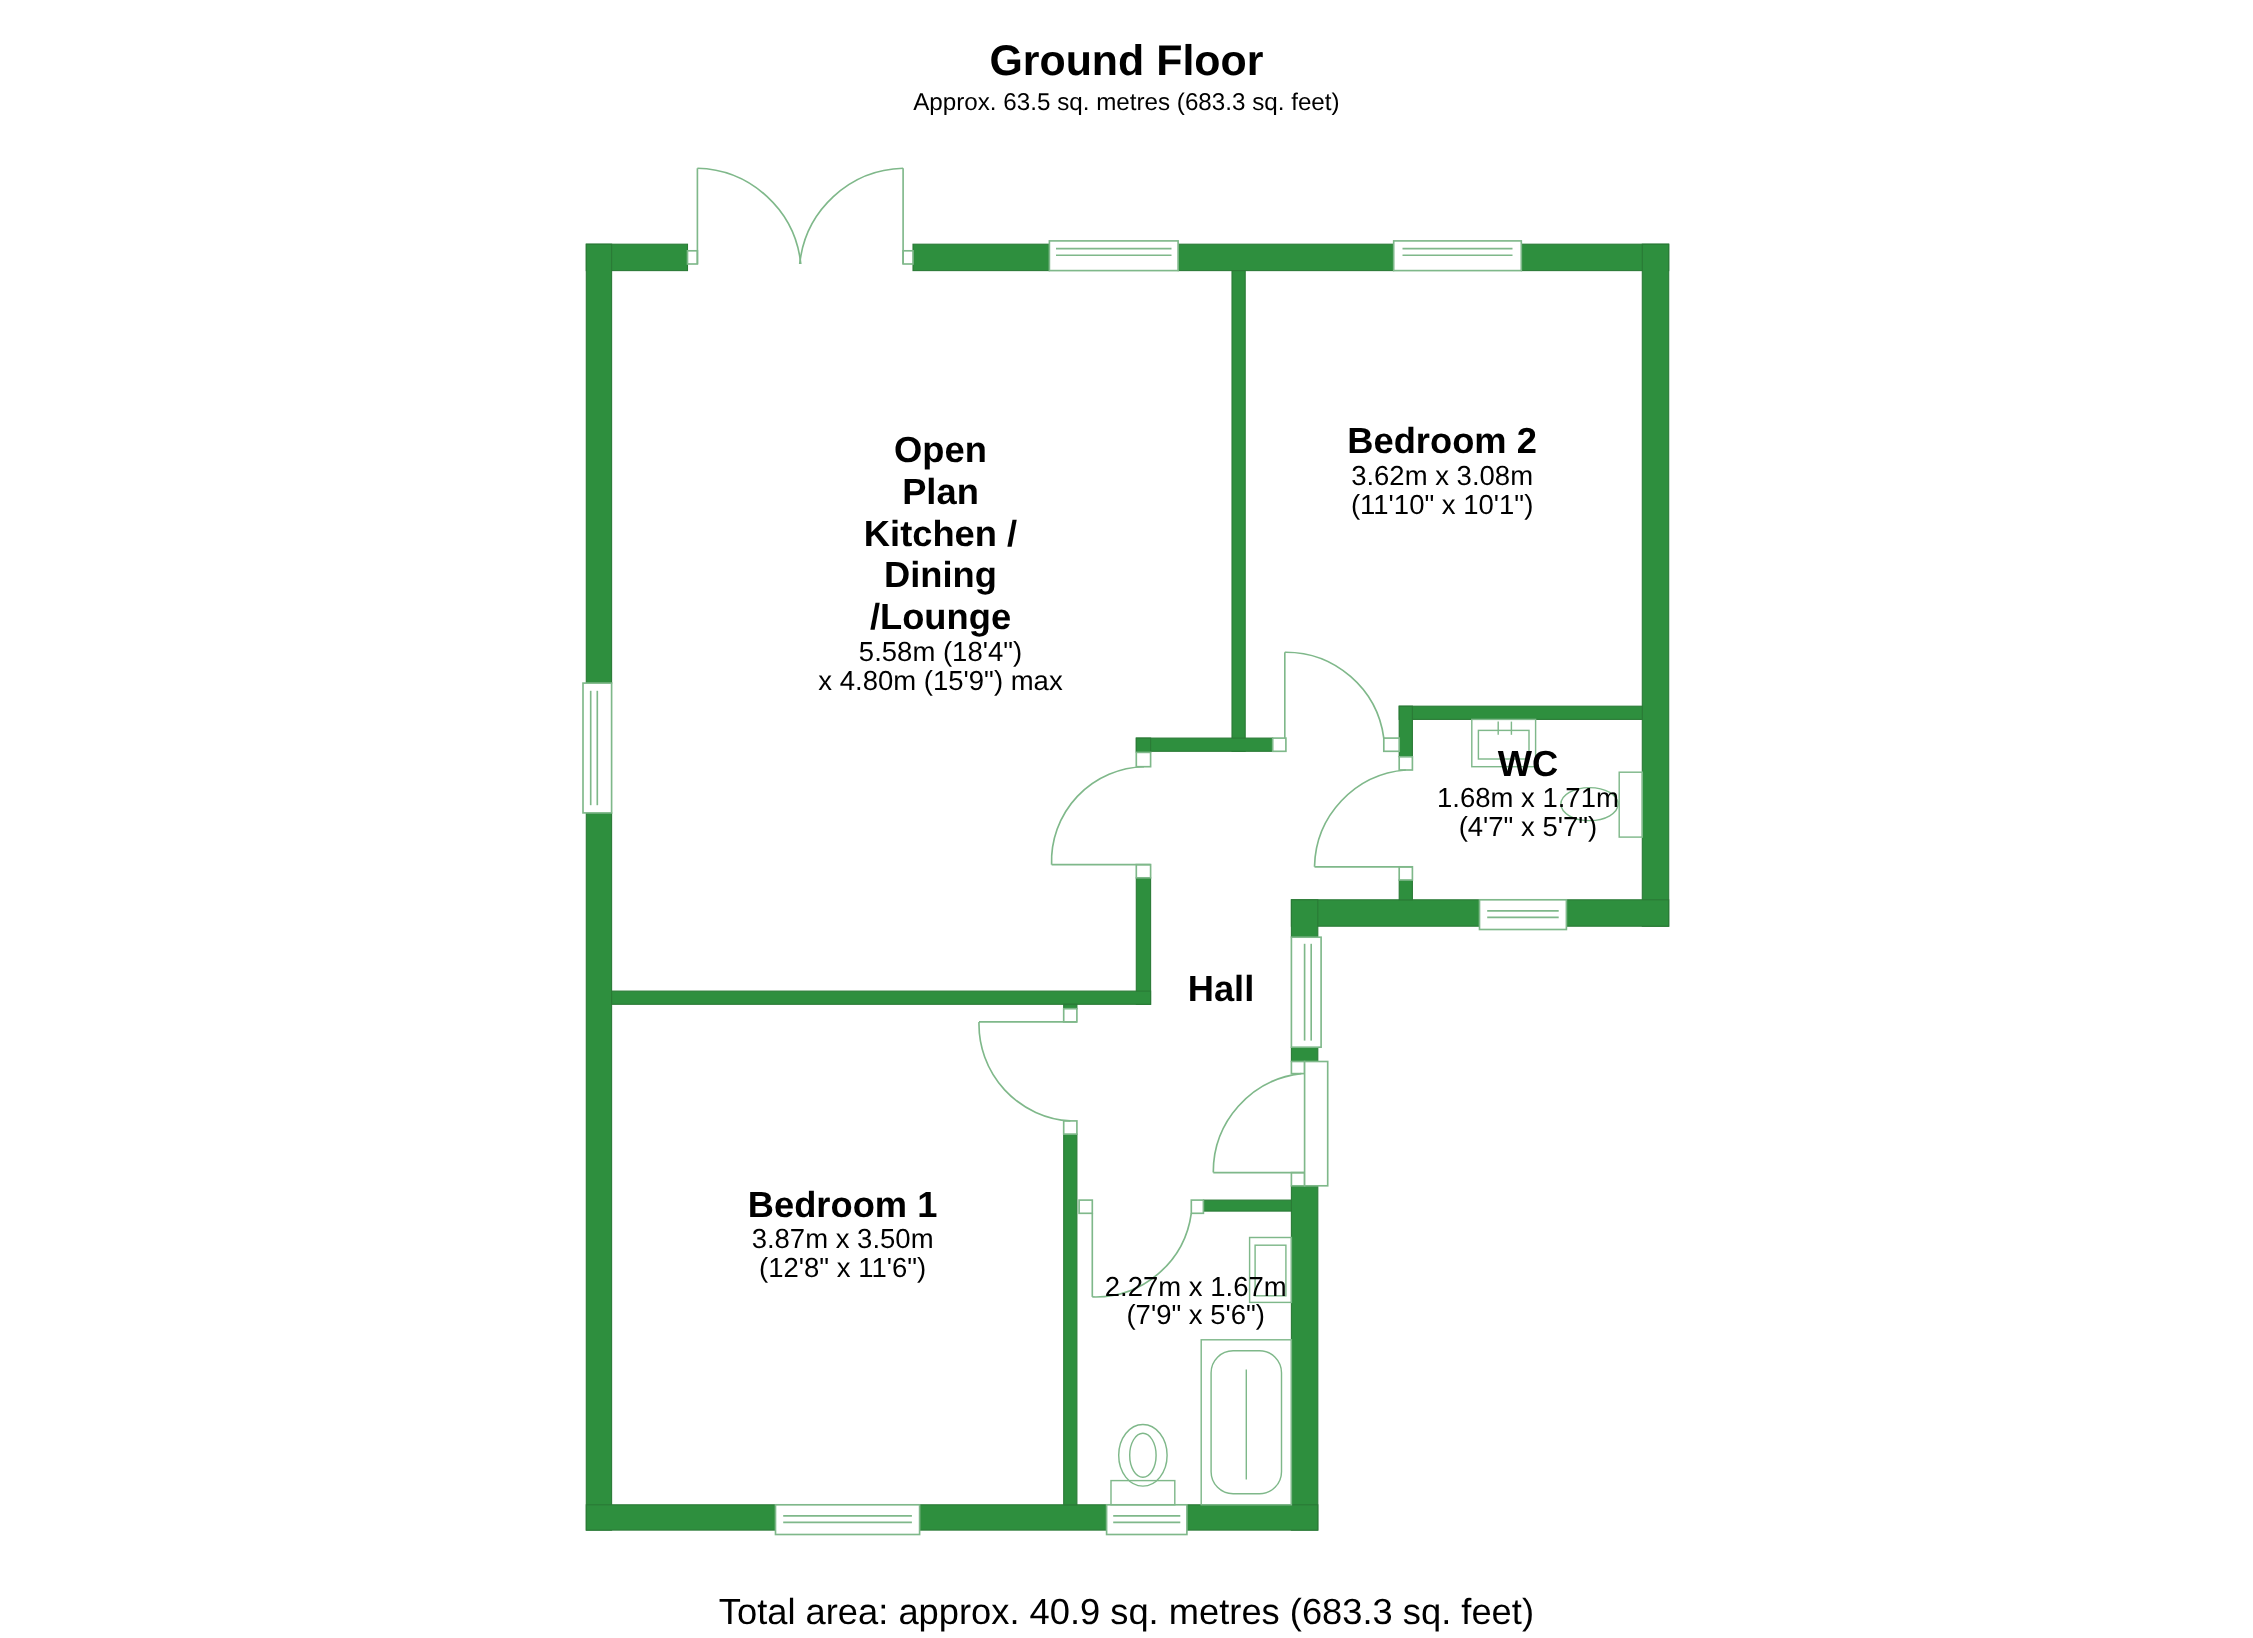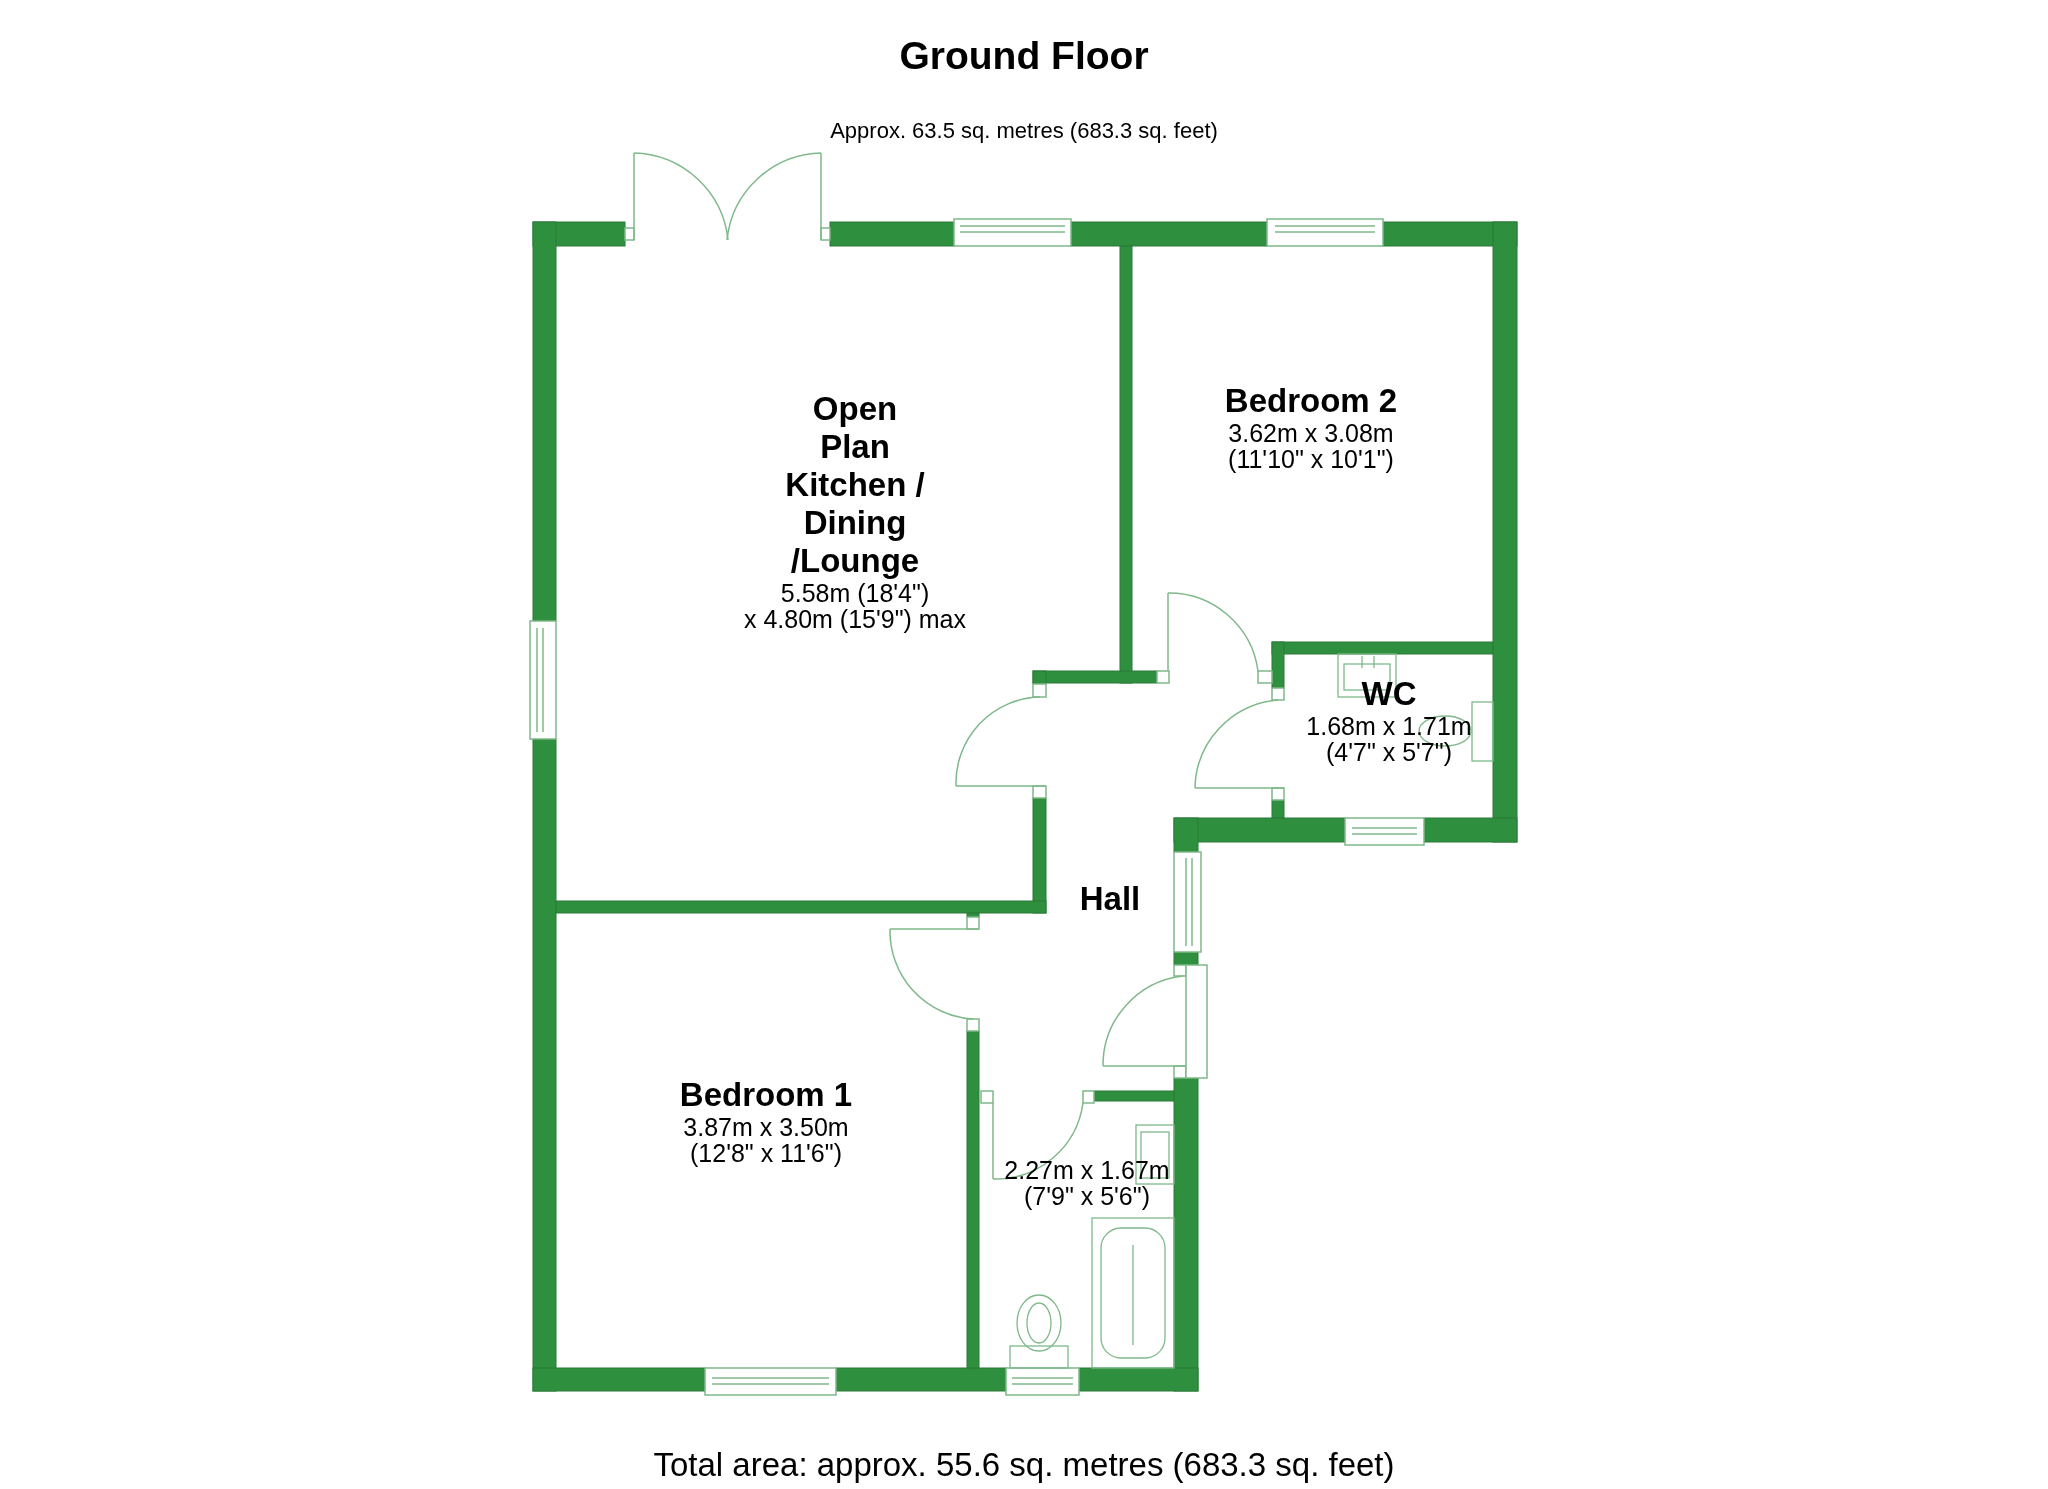--- a/index.html
+++ b/index.html
@@ -1,21 +1,21 @@
 <!DOCTYPE html>
 <html><head>
 <meta charset="utf-8">
 <style>
   html, body { margin: 0; padding: 0; background: #ffffff; }
   body { width: 2048px; height: 1489px; position: relative; overflow: hidden;
          font-family: "Liberation Sans", "DejaVu Sans", sans-serif; color: #000; }
   #plan { position: absolute; left: 0; top: 0; width: 2048px; height: 1489px; }
   .title { position: absolute; left: 0; width: 2048px; text-align: center; }
   .floor-title { top: 34px; font-size: 39px; font-weight: bold; line-height: 44px; }
-  .floor-sub { top: 80px; font-size: 22px; line-height: 26px; margin-top: 38px; }
+  .floor-sub { top: 80px; font-size: 22px; line-height: 26px; }
   .footer { top: 1446px; font-size: 33px; line-height: 38px; }
   .room-label { position: absolute; text-align: center; transform: translateX(-50%); white-space: nowrap; }
   .room-name { font-weight: bold; font-size: 33px; line-height: 38px; white-space: pre-line; }
   .room-dim { font-size: 25px; line-height: 26px; white-space: pre-line; }
 </style>
 </head>
 <body>
 
 <div class="title floor-title">Ground Floor</div>
 <div class="title floor-sub">Approx. 63.5 sq. metres (683.3 sq. feet)</div>
@@ -201,13 +201,13 @@
 <div class="room-label" style="left:766px; top:1076px;">
   <div class="room-name">Bedroom 1</div>
   <div class="room-dim">3.87m x 3.50m
 (12'8" x 11'6")</div>
 </div>
 <div class="room-label" style="left:1087px; top:1157px;">
   <div class="room-dim">2.27m x 1.67m
 (7'9" x 5'6")</div>
 </div>
 
-<div class="title footer">Total area: approx. 55.6 sq. metres (683.3 sq. feet)</div>
+<div class="title footer">Total area: approx. 40.9 sq. metres (683.3 sq. feet)</div>
 
 </body></html>

